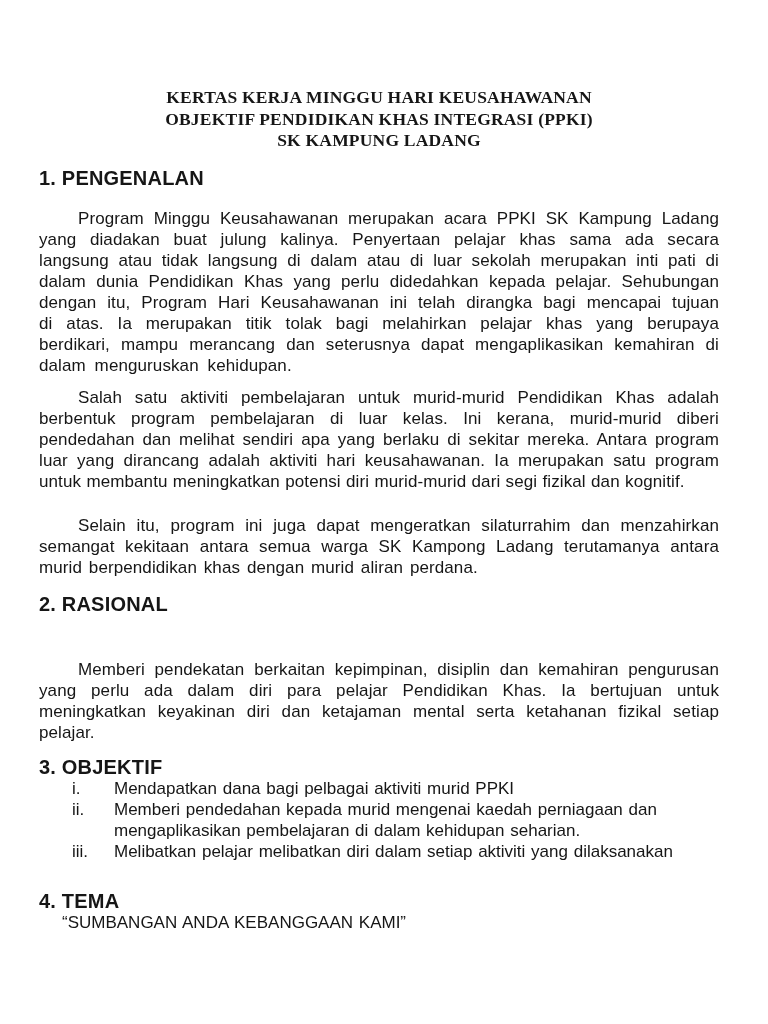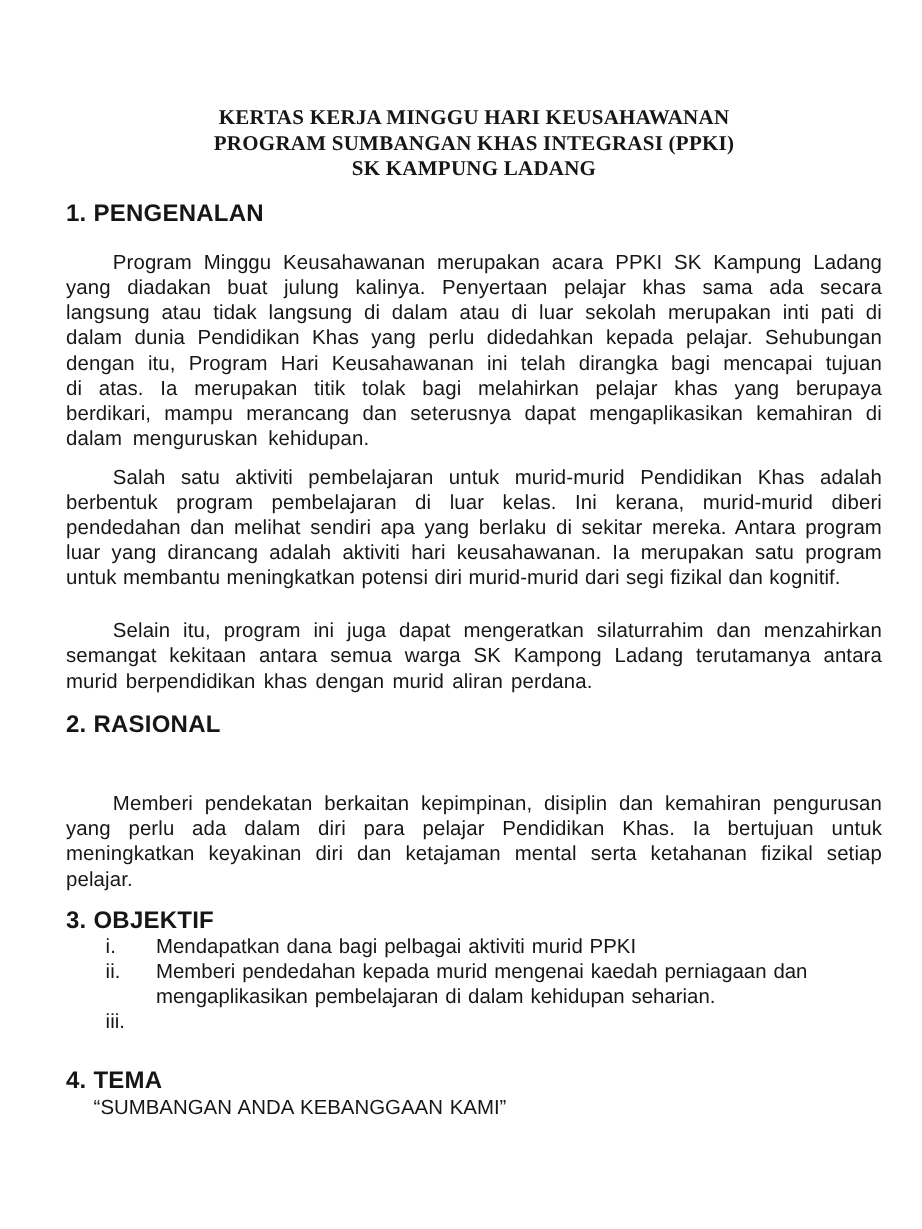--- a/index.html
+++ b/index.html
@@ -6,21 +6,21 @@
   body { background: #ffffff; }
   .page {
     position: relative;
     width: 768px;
     height: 1024px;
     background: #ffffff;
     overflow: hidden;
   }
   .content {
     position: absolute;
-    left: 55px;
+    left: 39px;
     top: 87px;
     width: 680px;
     color: #161616;
     font-family: "Liberation Sans", sans-serif;
     font-size: 17px;
     line-height: 21px;
   }
   .doc-title {
     font-family: "Liberation Serif", serif;
     font-weight: bold;
@@ -65,21 +65,21 @@
   }
 </style>
 </head>
 <body>
 
 <div class="page">
   <div class="content">
 
     <div class="doc-title">
       <div>KERTAS KERJA MINGGU HARI KEUSAHAWANAN</div>
-      <div>PROGRAM SUMBANGAN KHAS INTEGRASI (PPKI)</div>
+      <div>OBJEKTIF PENDIDIKAN KHAS INTEGRASI (PPKI)</div>
       <div>SK KAMPUNG LADANG</div>
     </div>
 
     <div class="heading h-pengenalan">1. PENGENALAN</div>
     <p class="para p-intro1">Program Minggu Keusahawanan merupakan acara PPKI SK Kampung Ladang yang diadakan buat julung kalinya. Penyertaan pelajar khas sama ada secara langsung atau tidak langsung di dalam atau di luar sekolah merupakan inti pati di dalam dunia Pendidikan Khas yang perlu didedahkan kepada pelajar. Sehubungan dengan itu, Program Hari Keusahawanan ini telah dirangka bagi mencapai tujuan di atas. Ia merupakan titik tolak bagi melahirkan pelajar khas yang berupaya berdikari, mampu merancang dan seterusnya dapat mengaplikasikan kemahiran di dalam menguruskan kehidupan.</p>
     <p class="para p-intro2">Salah satu aktiviti pembelajaran untuk murid-murid Pendidikan Khas adalah berbentuk program pembelajaran di luar kelas. Ini kerana, murid-murid diberi pendedahan dan melihat sendiri apa yang berlaku di sekitar mereka. Antara program luar yang dirancang adalah aktiviti hari keusahawanan. Ia merupakan satu program untuk membantu meningkatkan potensi diri murid-murid dari segi fizikal dan kognitif.</p>
     <p class="para p-intro3">Selain itu, program ini juga dapat mengeratkan silaturrahim dan menzahirkan semangat kekitaan antara semua warga SK Kampong Ladang terutamanya antara murid berpendidikan khas dengan murid aliran perdana.</p>
 
     <div class="heading h-rasional">2. RASIONAL</div>
     <p class="para p-rasional">Memberi pendekatan berkaitan kepimpinan, disiplin dan kemahiran pengurusan yang perlu ada dalam diri para pelajar Pendidikan Khas. Ia bertujuan untuk meningkatkan keyakinan diri dan ketajaman mental serta ketahanan fizikal setiap pelajar.</p>
@@ -89,20 +89,21 @@
       <div class="obj-item">
         <span class="obj-marker">i.</span>
         <span class="obj-text">Mendapatkan dana bagi pelbagai aktiviti murid PPKI</span>
       </div>
       <div class="obj-item">
         <span class="obj-marker">ii.</span>
         <span class="obj-text">Memberi pendedahan kepada murid mengenai kaedah perniagaan dan mengaplikasikan pembelajaran di dalam kehidupan seharian.</span>
       </div>
       <div class="obj-item">
         <span class="obj-marker">iii.</span>
+        <span class="obj-text">Melibatkan pelajar melibatkan diri dalam setiap aktiviti yang dilaksanakan</span>
       </div>
     </div>
 
     <div class="heading h-tema">4. TEMA</div>
     <p class="tema-quote">“SUMBANGAN ANDA KEBANGGAAN KAMI”</p>
 
   </div>
 </div>
 
 </body></html>

